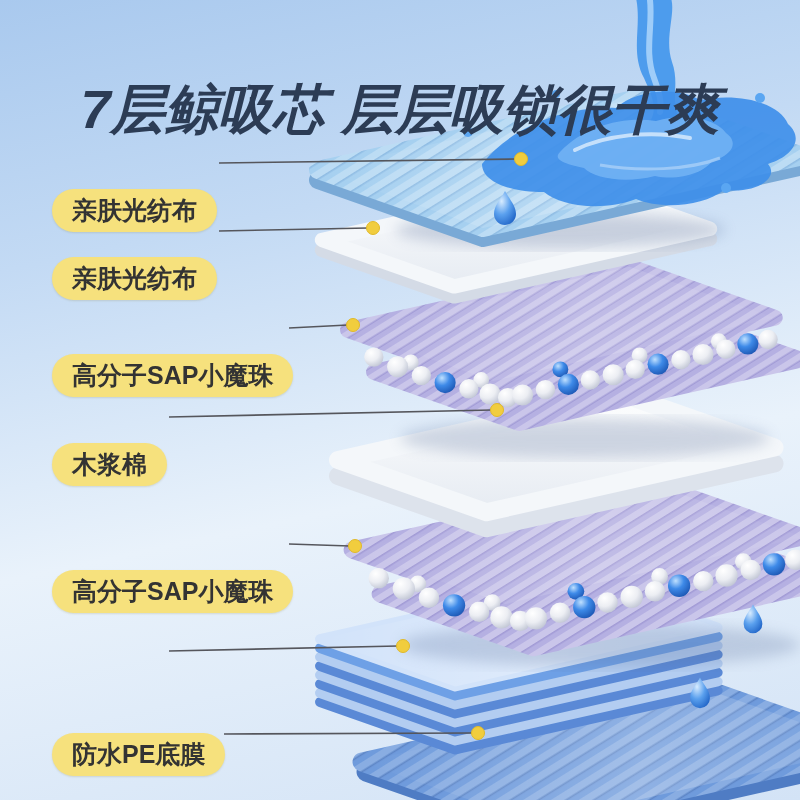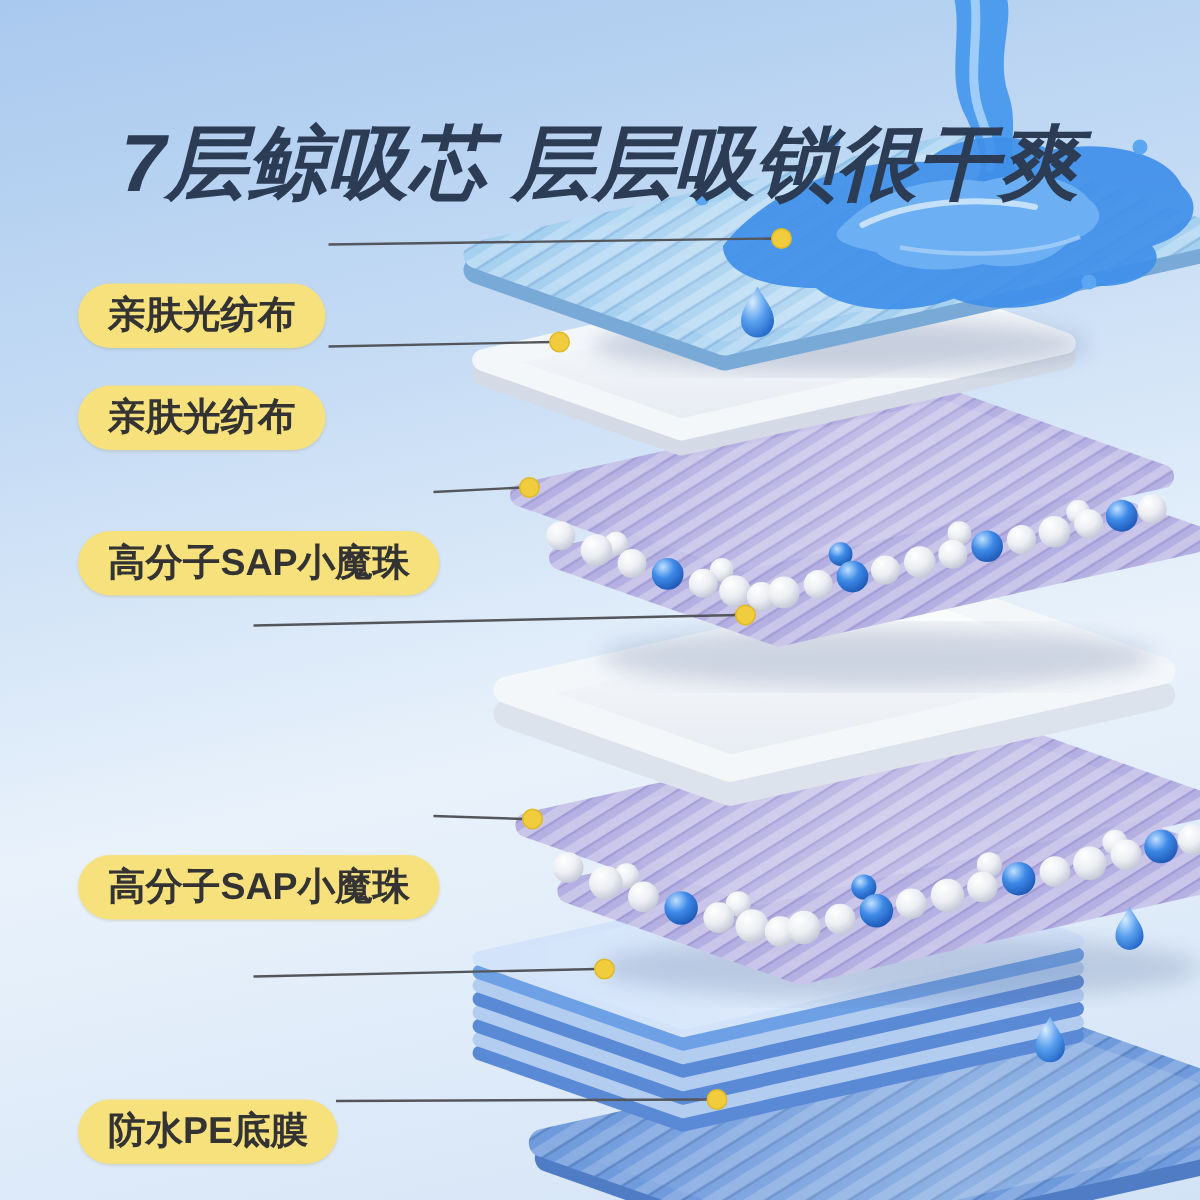--- a/index.html
+++ b/index.html
@@ -188,16 +188,17 @@
       <circle cx="403" cy="646" r="6.5"></circle>
       <circle cx="478" cy="733" r="6.5"></circle>
     </g>
   </svg>
 
   <h1 class="title">7层鲸吸芯 层层吸锁很干爽</h1>
 
   <div class="pill p1">亲肤光纺布</div>
   <div class="pill p2">亲肤光纺布</div>
   <div class="pill p3">高分子SAP小魔珠</div>
+  <div class="pill p4">木浆棉</div>
   <div class="pill p5">高分子SAP小魔珠</div>
   <div class="pill p7">防水PE底膜</div>
 
 </div>
 
 </body></html>

